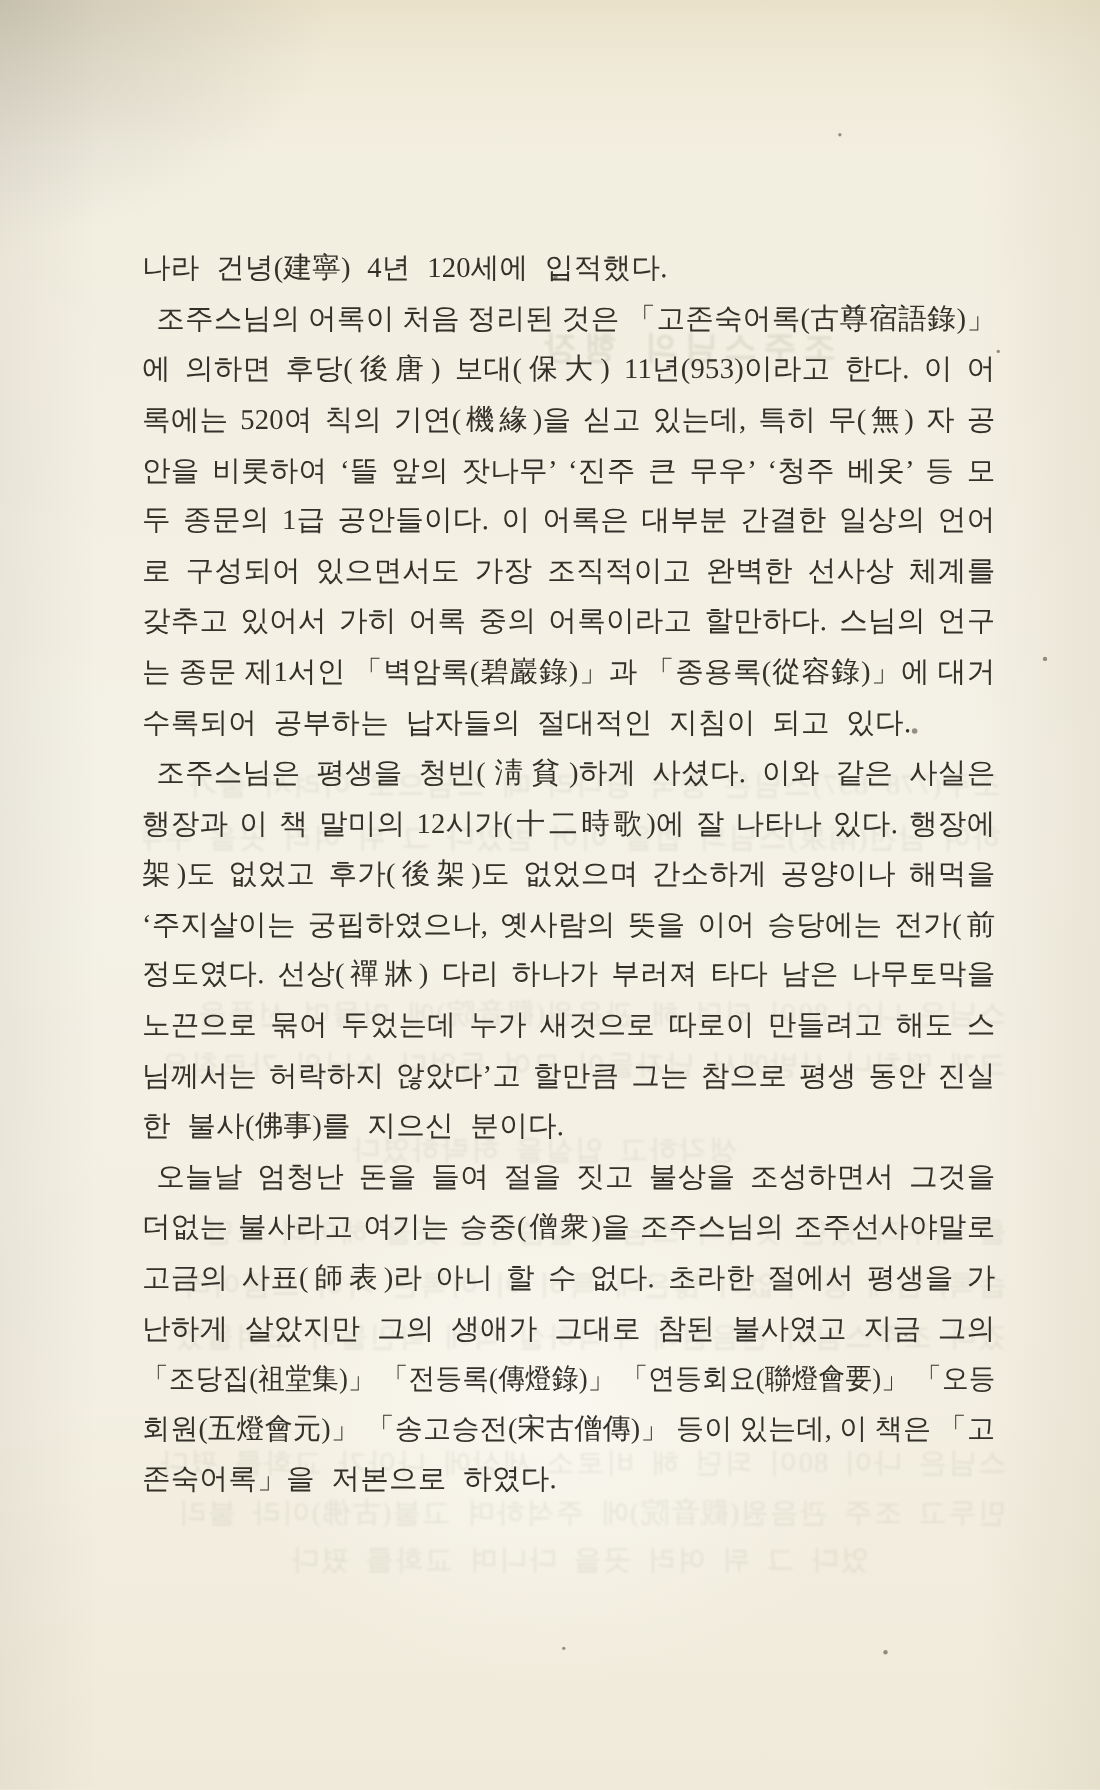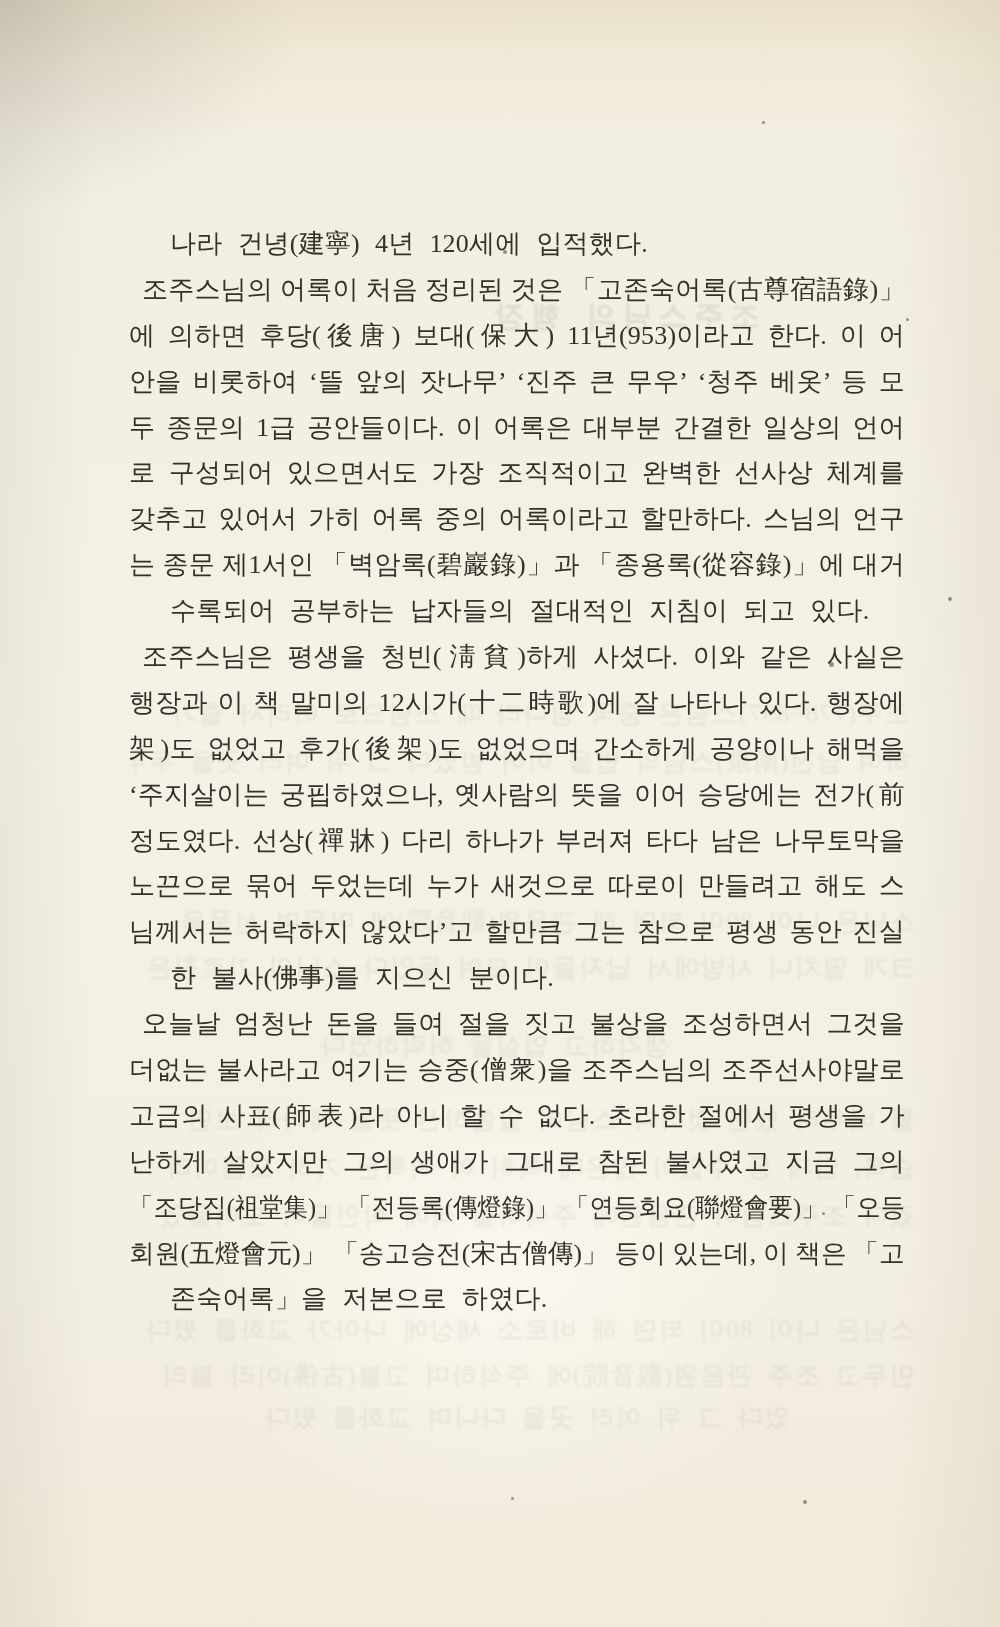--- a/index.html
+++ b/index.html
@@ -33,21 +33,21 @@
   .text-block{
     position:absolute;left:129px;top:221px;width:776px;
     color:#34312a;
   }
   .line{
     height:45.9px;line-height:45.9px;font-size:26px;
     white-space:nowrap;letter-spacing:0.2px;
     text-rendering:optimizeLegibility;
   }
   .line.fill{white-space:normal;text-align:justify;text-align-last:justify;}
-  .line.last{word-spacing:0.32em;margin-left:41px;}
+  .line.last{word-spacing:0.32em;}
   .line.indent{text-indent:13px;}
 
   .speck{position:absolute;border-radius:50%;background:rgba(68,62,50,0.55);}
 </style>
 </head>
 <body>
 
 <div class="paper">
   <div class="shade shade-corner-tl"></div>
   <div class="shade shade-left"></div>
@@ -66,20 +66,21 @@
       <div class="ghost" style="left: 130px; top: 1196px; width: 785px;">겼다 조주스님이 관음원에 주석하실 적에 학인들이 모여들었</div>
       <div class="ghost" style="left: 130px; top: 1310px; width: 785px;">스님은 나이 80이 되던 해 비로소 세상에 나아가 교화를 폈다</div>
       <div class="ghost" style="left: 130px; top: 1356px; width: 785px;">민두고 조주 관음원(觀音院)에 주석하며 고불(古佛)이라 불리</div>
       <div class="ghost" style="left: 130px; top: 1398px; width: 660px;">었다 그 뒤 여러 곳을 다니며 교화를 폈다</div>
     </div>
 
   <div class="text-block">
       <div class="line last">나라 건녕(建寧) 4년 120세에 입적했다.</div>
       <div class="line indent fill">조주스님의 어록이 처음 정리된 것은 「고존숙어록(古尊宿語錄)」</div>
       <div class="line fill">에 의하면 후당(後唐) 보대(保大) 11년(953)이라고 한다. 이 어</div>
+      <div class="line fill">록에는 520여 칙의 기연(機緣)을 싣고 있는데, 특히 무(無) 자 공</div>
       <div class="line fill">안을 비롯하여 ‘뜰 앞의 잣나무’ ‘진주 큰 무우’ ‘청주 베옷’ 등 모</div>
       <div class="line fill">두 종문의 1급 공안들이다. 이 어록은 대부분 간결한 일상의 언어</div>
       <div class="line fill">로 구성되어 있으면서도 가장 조직적이고 완벽한 선사상 체계를</div>
       <div class="line fill">갖추고 있어서 가히 어록 중의 어록이라고 할만하다. 스님의 언구</div>
       <div class="line fill">는 종문 제1서인 「벽암록(碧巖錄)」과 「종용록(從容錄)」에 대거</div>
       <div class="line last">수록되어 공부하는 납자들의 절대적인 지침이 되고 있다.</div>
       <div class="line indent fill">조주스님은 평생을 청빈(淸貧)하게 사셨다. 이와 같은 사실은</div>
       <div class="line fill">행장과 이 책 말미의 12시가(十二時歌)에 잘 나타나 있다. 행장에</div>
       <div class="line fill">架)도 없었고 후가(後架)도 없었으며 간소하게 공양이나 해먹을</div>
       <div class="line fill">‘주지살이는 궁핍하였으나, 옛사람의 뜻을 이어 승당에는 전가(前</div>

